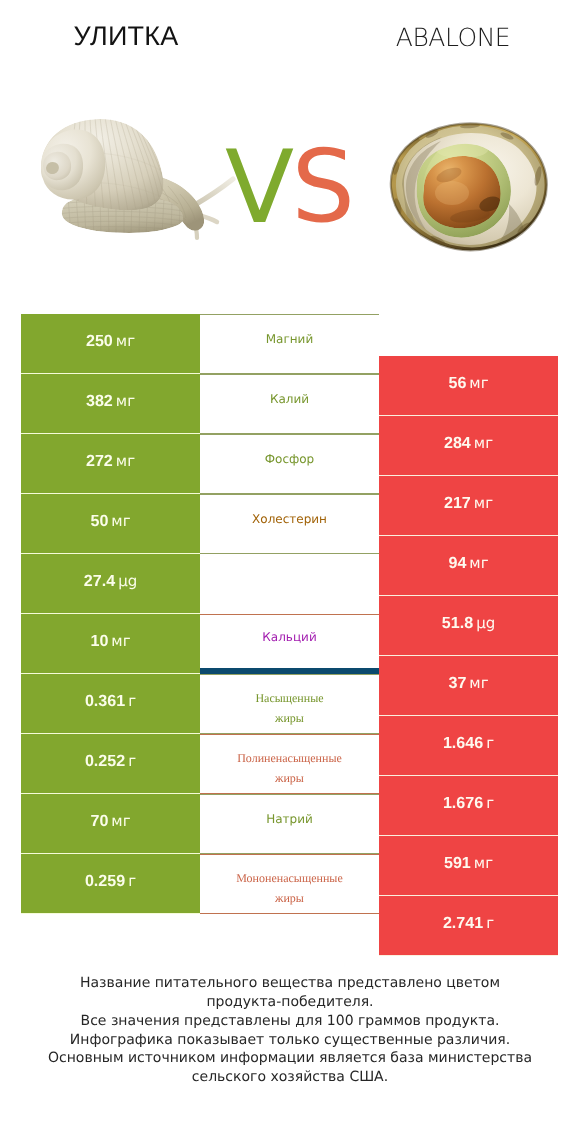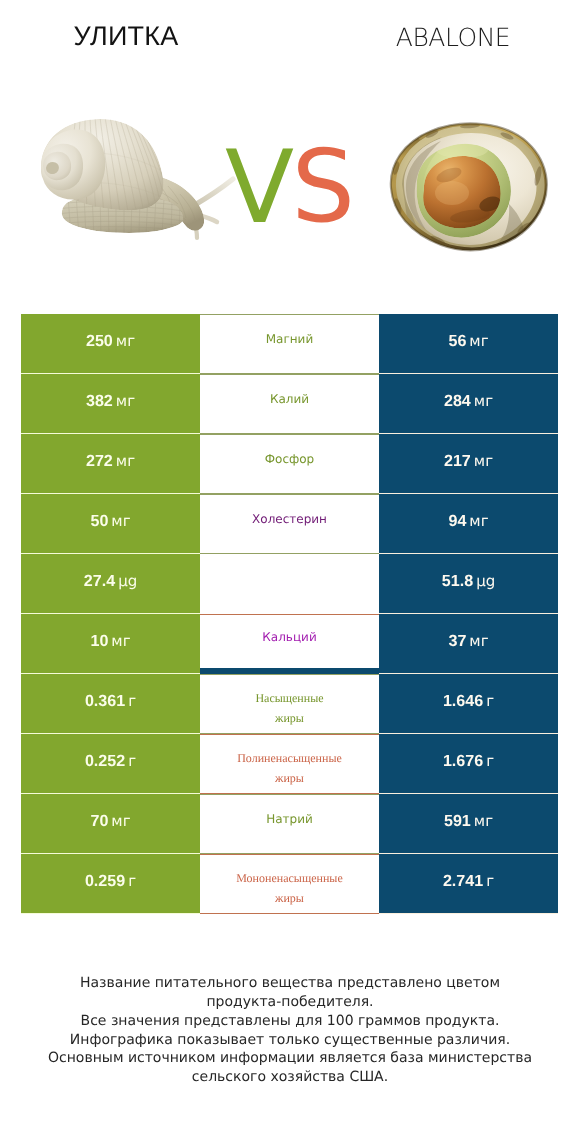--- a/index.html
+++ b/index.html
@@ -21,21 +21,21 @@
   
   .hero{position:absolute;left:0;top:0;width:580px;height:300px;}
 
   
   .table{position:absolute;left:21px;top:314px;width:537px;}
   .row{position:relative;height:60px;}
   .cell{position:absolute;top:0;height:60px;display:flex;align-items:center;justify-content:center;
         box-sizing:border-box;}
   .cL{left:0;width:179px;background:#82a72e;border-bottom:1px solid #f5fbd8;color:#fbfdea;}
   .cM{left:179px;width:179px;background:#fff;overflow:hidden;padding:0 14px;}
-  .cR{left:358px;width:179px;background:#0c4a6e;border-bottom:1px solid #fbf0de;color:#fef9ef;}
+  .cR{left:358px;width:179px;background:#ef4444;border-bottom:1px solid #fbf0de;color:#fef9ef;margin-top:42px;}
   .vwrap{display:block;text-align:center;white-space:nowrap;
          position:relative;top:-2.4px;font-family:"Liberation Sans",sans-serif;}
   .val{font-size:16.1px;font-weight:700;}
   .unit{font-size:15px;font-weight:400;margin-left:3px;font-family:"DejaVu Sans",sans-serif;}
   .lab{display:block;width:151px;text-align:center;font-size:12px;font-weight:400;line-height:19.6px;
        position:relative;top:-3.8px;white-space:nowrap;font-family:"DejaVu Sans",sans-serif;}
   .lab.two{top:5px;font-family:Liberation Serif, serif;}
 
   
   .foot{position:absolute;left:0;top:973.8px;width:580px;text-align:center;
@@ -318,21 +318,21 @@
           <span class="lab">Фосфор</span>
         </div>
         <div class="cell cR">
           <span class="vwrap"><span class="val">217</span><span class="unit">мг</span></span>
         </div>
       </div>
       <div class="row">
         <div class="cell cL">
           <span class="vwrap"><span class="val">50</span><span class="unit">мг</span></span>
         </div>
-        <div class="cell cM" style="color:#701a75;border-top:1px solid #93a163;border-bottom:1px solid #93a163">
+        <div class="cell cM" style="color:#a16207;border-top:1px solid #93a163;border-bottom:1px solid #93a163">
           <span class="lab">Холестерин</span>
         </div>
         <div class="cell cR">
           <span class="vwrap"><span class="val">94</span><span class="unit">мг</span></span>
         </div>
       </div>
       <div class="row">
         <div class="cell cL">
           <span class="vwrap"><span class="val">27.4</span><span class="unit">µg</span></span>
         </div>

